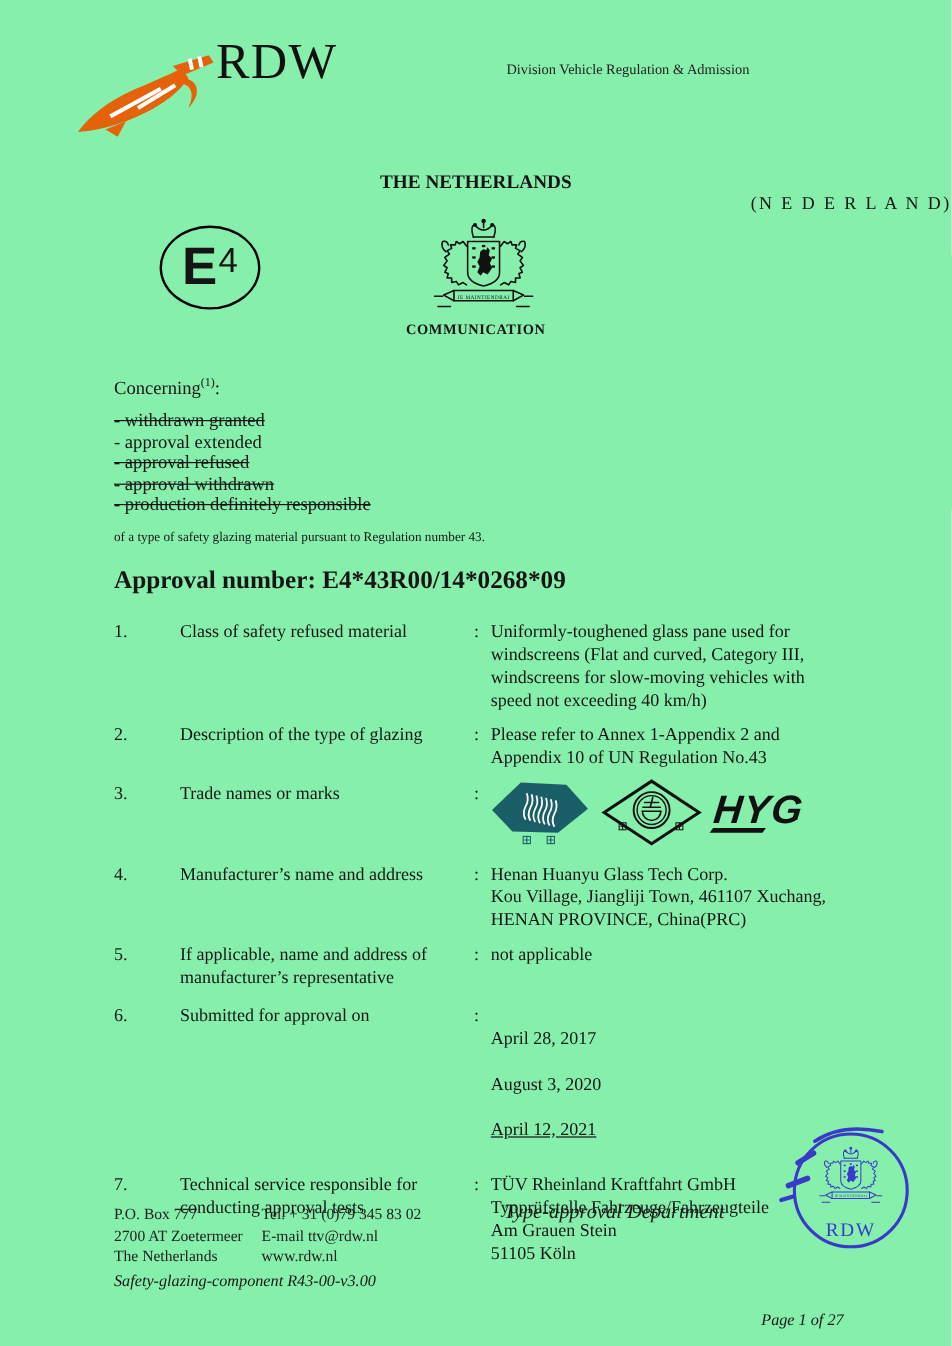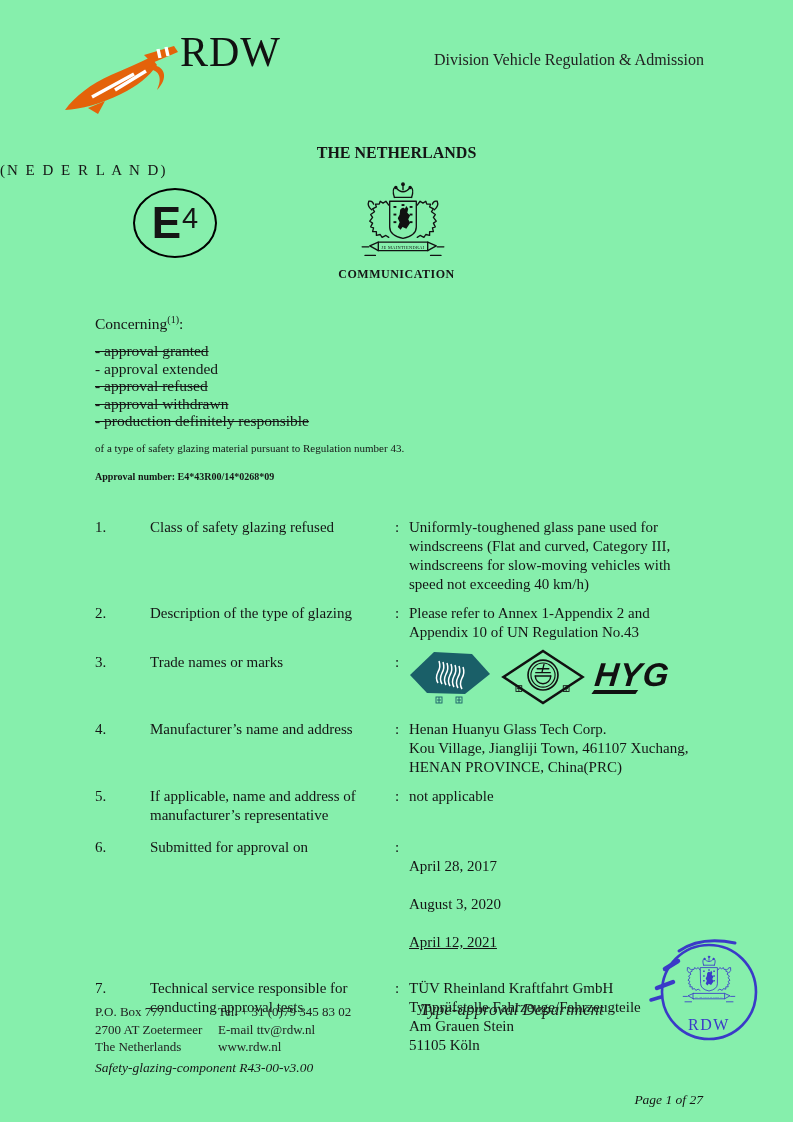--- a/index.html
+++ b/index.html
@@ -3,40 +3,40 @@
 <meta charset="utf-8">
 <style>
   html,body{margin:0;padding:0;background:#e9e9e9;}
   .page{
     position:relative;width:793px;height:1122px;margin:0 auto;background:#86efac;
     font-family:"Liberation Serif", serif;color:#151515;overflow:hidden;
   }
   
   .flame-logo{position:absolute;left:60px;top:44px;}
   .brand{position:absolute;left:180px;top:28px;font-size:42px;letter-spacing:1px;color:#111;}
-  .division{position:absolute;left:434px;top:51px;font-size:16px;color:#222;}
+  .division{position:absolute;left:422px;top:51px;font-size:12px;color:#222;}
   
   .country{position:absolute;left:0;right:0;top:144px;text-align:center;font-weight:bold;font-size:16px;}
-  .country-native{position:absolute;left:0;right:0;top:162px;text-align:left;font-size:15px;letter-spacing:2px;}
+  .country-native{position:absolute;left:0;right:0;top:162px;text-align:right;font-size:15px;letter-spacing:2px;}
   .e-mark{
     position:absolute;left:133px;top:188px;width:84px;height:70px;border:2.5px solid #000;
     border-radius:50%;display:flex;align-items:center;justify-content:center;box-sizing:border-box;
     font-family:"Liberation Sans", sans-serif;
   }
   .e-mark .e{font-size:44px;font-weight:bold;line-height:1;}
   .e-mark .four{font-size:29px;line-height:1;position:relative;top:-5px;margin-left:1px;}
   .coa-main{position:absolute;left:346px;top:181px;color:#111;}
   .communication{position:absolute;left:0;right:0;top:267px;text-align:center;font-weight:bold;font-size:12px;letter-spacing:0.5px;}
   
   .concerning{position:absolute;left:95px;top:314px;right:85px;font-size:15.5px;}
   .concerning .lead sup{font-size:10px;}
   .options{margin-top:9px;line-height:17.5px;font-size:15.5px;}
   .struck{text-decoration:line-through;}
   .subject{margin-top:12px;font-size:11px;}
-  .approval{margin-top:17px;font-weight:bold;font-size:10px;}
+  .approval{margin-top:17px;font-weight:bold;font-size:21px;}
   
   .items{position:absolute;left:95px;top:518px;right:85px;font-size:15px;line-height:19px;}
   .item-row{display:grid;grid-template-columns:55px 245px 14px 1fr;}
   .cell-label,.cell-value{white-space:pre-line;}
   .mb10{margin-bottom:10px;}.mb11{margin-bottom:11px;}.mb15{margin-bottom:15px;}
   .mb13{margin-bottom:13px;}.mb8{margin-bottom:8px;}
   .logos-row{display:flex;align-items:flex-start;gap:9px;margin-top:-4px;}
   .hyg-logo{position:relative;height:50px;display:flex;align-items:center;}
   .hyg-text{
     font-family:"Liberation Sans", sans-serif;font-weight:bold;font-style:italic;
@@ -126,35 +126,35 @@
     <use href="#coa"></use>
   </svg>
 
   <div class="communication">COMMUNICATION</div>
 
   <div class="concerning">
     <div class="lead">
       <span>Concerning</span><sup>(1)</sup><span>:</span>
     </div>
     <div class="options">
-      <div class="struck">- approval granted</div>
+      <div class="struck">- withdrawn granted</div>
       <div>- approval extended</div>
       <div class="struck">- approval refused</div>
       <div class="struck">- approval withdrawn</div>
       <div class="struck">- production definitely responsible</div>
     </div>
     <div class="subject">of a type of safety glazing material pursuant to Regulation number 43.</div>
     <div class="approval">Approval number: E4*43R00/14*0268*09</div>
   </div>
 
   <div class="items">
 
     <div class="item-row mb10">
       <div>1.</div>
-      <div class="cell-label">Class of safety glazing refused</div>
+      <div class="cell-label">Class of safety refused material</div>
       <div>:</div>
       <div class="cell-value">Uniformly-toughened glass pane used for
 windscreens (Flat and curved, Category III,
 windscreens for slow-moving vehicles with
 speed not exceeding 40 km/h)</div>
     </div>
 
     <div class="item-row mb11">
       <div>2.</div>
       <div class="cell-label">Description of the type of glazing</div>

